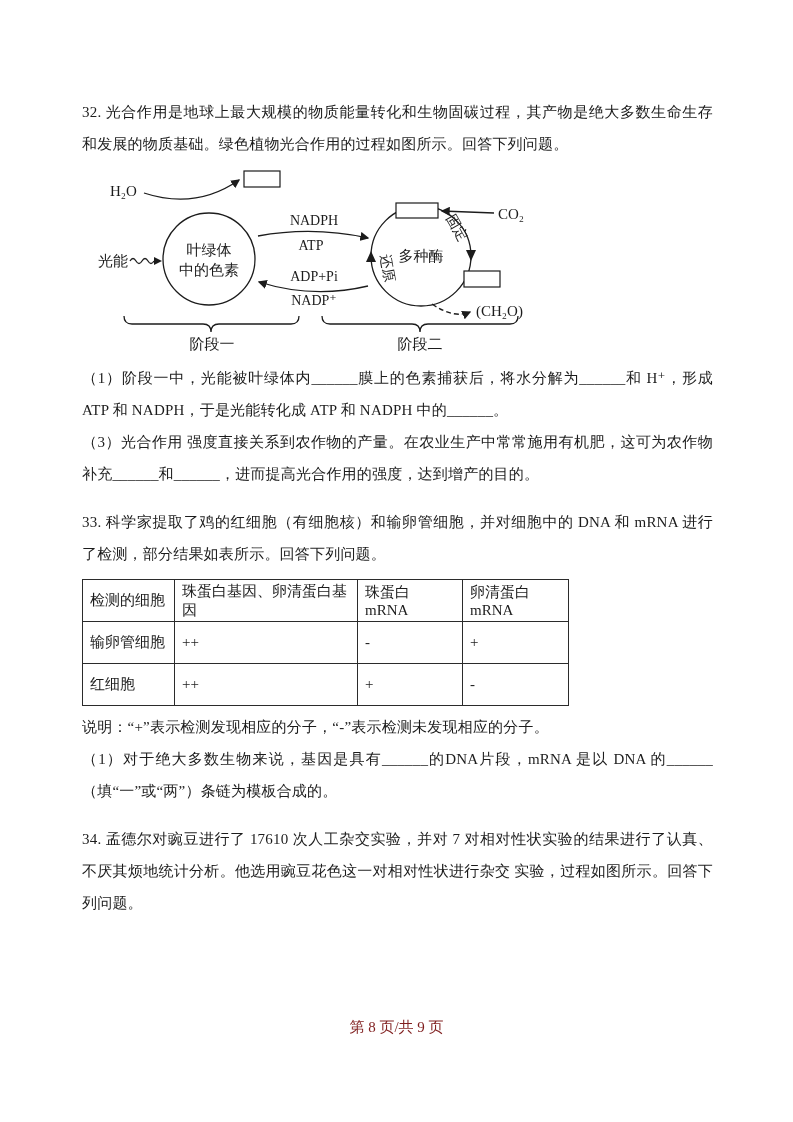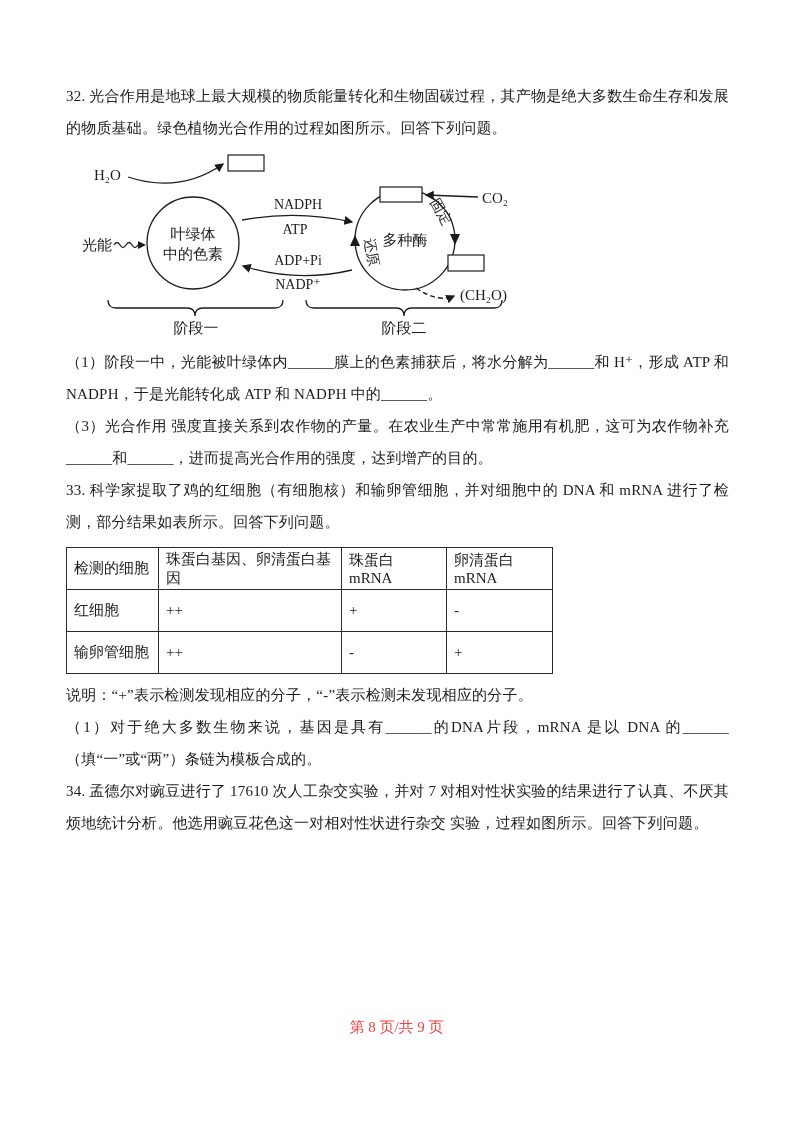--- a/index.html
+++ b/index.html
@@ -7,35 +7,35 @@
   body {
     width:793px; height:1122px; position:relative; overflow:hidden;
     font-family:"Liberation Serif","DejaVu Serif",serif;
     color:#1c1c1c;
   }
   .page { position:absolute; inset:0; padding:80px 64px 0 66px; }
   p.line {
     font-size:15px; line-height:32px; text-align:justify;
     letter-spacing:0.2px;
   }
-  .question { margin:0; }
+  .question { margin:16px; }
   figure.diagram { margin:6px 0 4px 14px; }
   svg text { font-size:14px; fill:#1c1c1c; font-family:"Liberation Serif","DejaVu Serif",serif; }
   svg .lbl15 { font-size:15px; }
   .ln { stroke:#1c1c1c; stroke-width:1.3; fill:none; }
   .bx { fill:#ffffff; stroke:#1c1c1c; stroke-width:1.2; }
   .dash { stroke-dasharray:5 3; }
   table.det { border-collapse:collapse; table-layout:fixed; width:486px; margin:9px 0 5px 0;border-radius:9px; }
   table.det th, table.det td {
     border:1.3px solid #2b2b2b; font-weight:normal; font-size:15px;
     text-align:left; vertical-align:middle; padding:0 7px; height:42px;
   }
   footer.pg {
     position:absolute; top:1018px; left:0; width:793px;
-    text-align:center; font-size:15px; color:#ef4444;
+    text-align:center; font-size:15px; color:#7f1d1d;
   }
 </style>
 </head>
 <body>
 
 <div class="page">
 
   <section class="question">
     <p class="line">32. 光合作用是地球上最大规模的物质能量转化和生物固碳过程，其产物是绝大多数生命生存和发展的物质基础。绿色植物光合作用的过程如图所示。回答下列问题。</p>
 
@@ -106,30 +106,30 @@
       <thead>
         <tr>
           <th>检测的细胞</th>
           <th>珠蛋白基因、卵清蛋白基因</th>
           <th>珠蛋白 mRNA</th>
           <th>卵清蛋白 mRNA</th>
         </tr>
       </thead>
       <tbody>
         <tr>
+          <td>输卵管细胞</td>
+          <td>++</td>
+          <td>-</td>
+          <td>+</td>
+        </tr>
+        <tr>
           <td>红细胞</td>
           <td>++</td>
           <td>+</td>
           <td>-</td>
-        </tr>
-        <tr>
-          <td>输卵管细胞</td>
-          <td>++</td>
-          <td>-</td>
-          <td>+</td>
         </tr>
       </tbody>
     </table>
 
     <p class="line">说明：“+”表示检测发现相应的分子，“-”表示检测未发现相应的分子。</p>
     <p class="line">（1）对于绝大多数生物来说，基因是具有______的DNA片段，mRNA 是以 DNA 的______（填“一”或“两”）条链为模板合成的。</p>
   </section>
 
   <section class="question">
     <p class="line">34. 孟德尔对豌豆进行了 17610 次人工杂交实验，并对 7 对相对性状实验的结果进行了认真、不厌其烦地统计分析。他选用豌豆花色这一对相对性状进行杂交 实验，过程如图所示。回答下列问题。</p>

